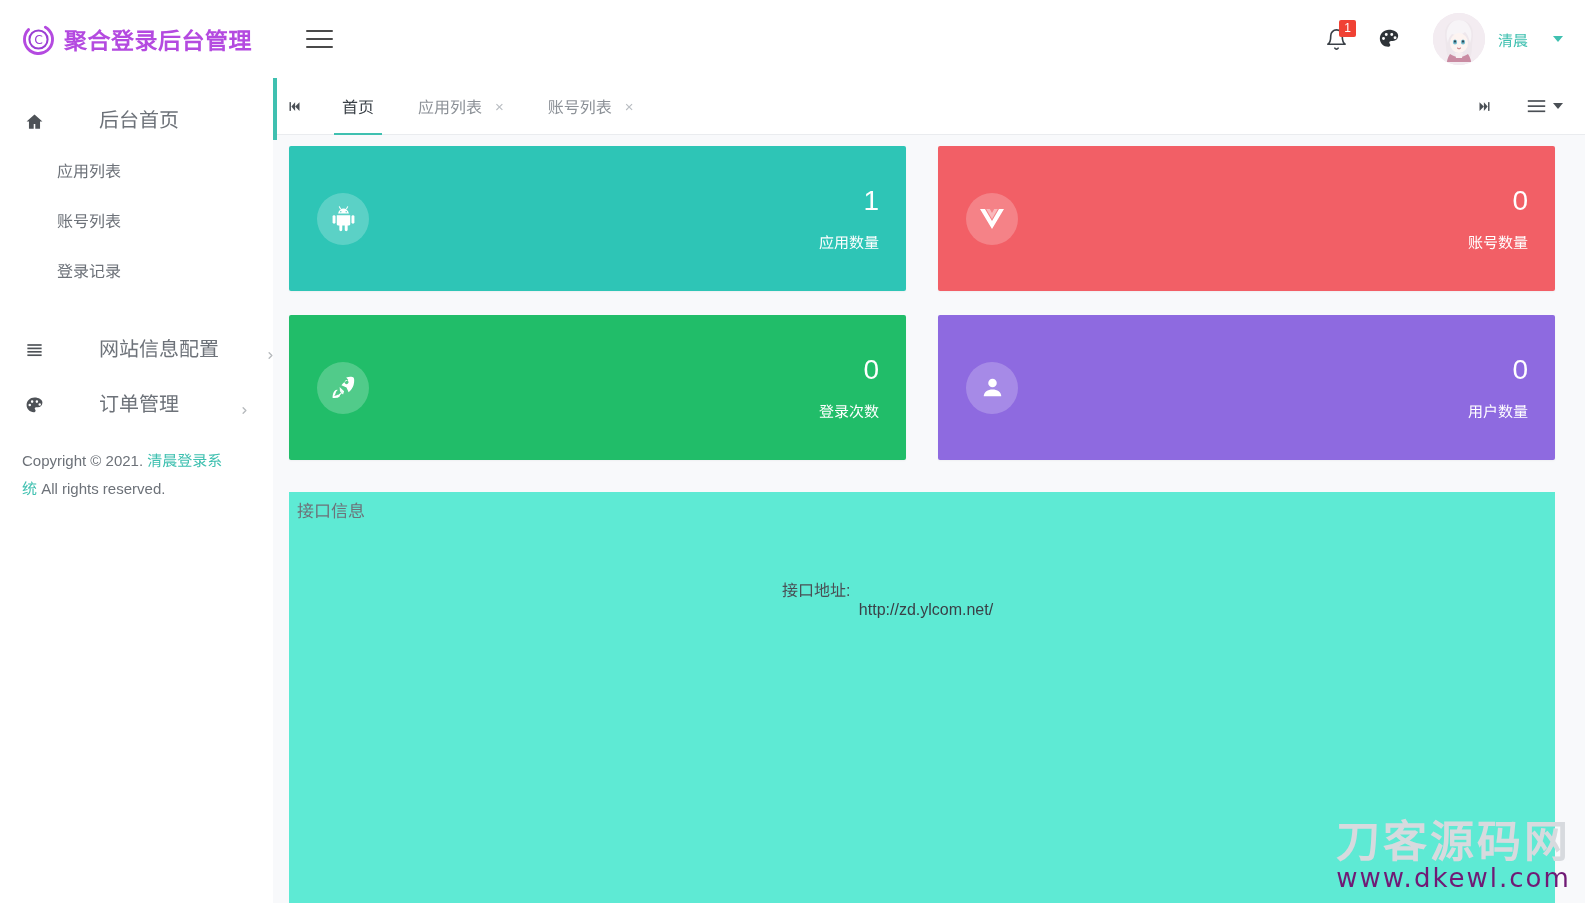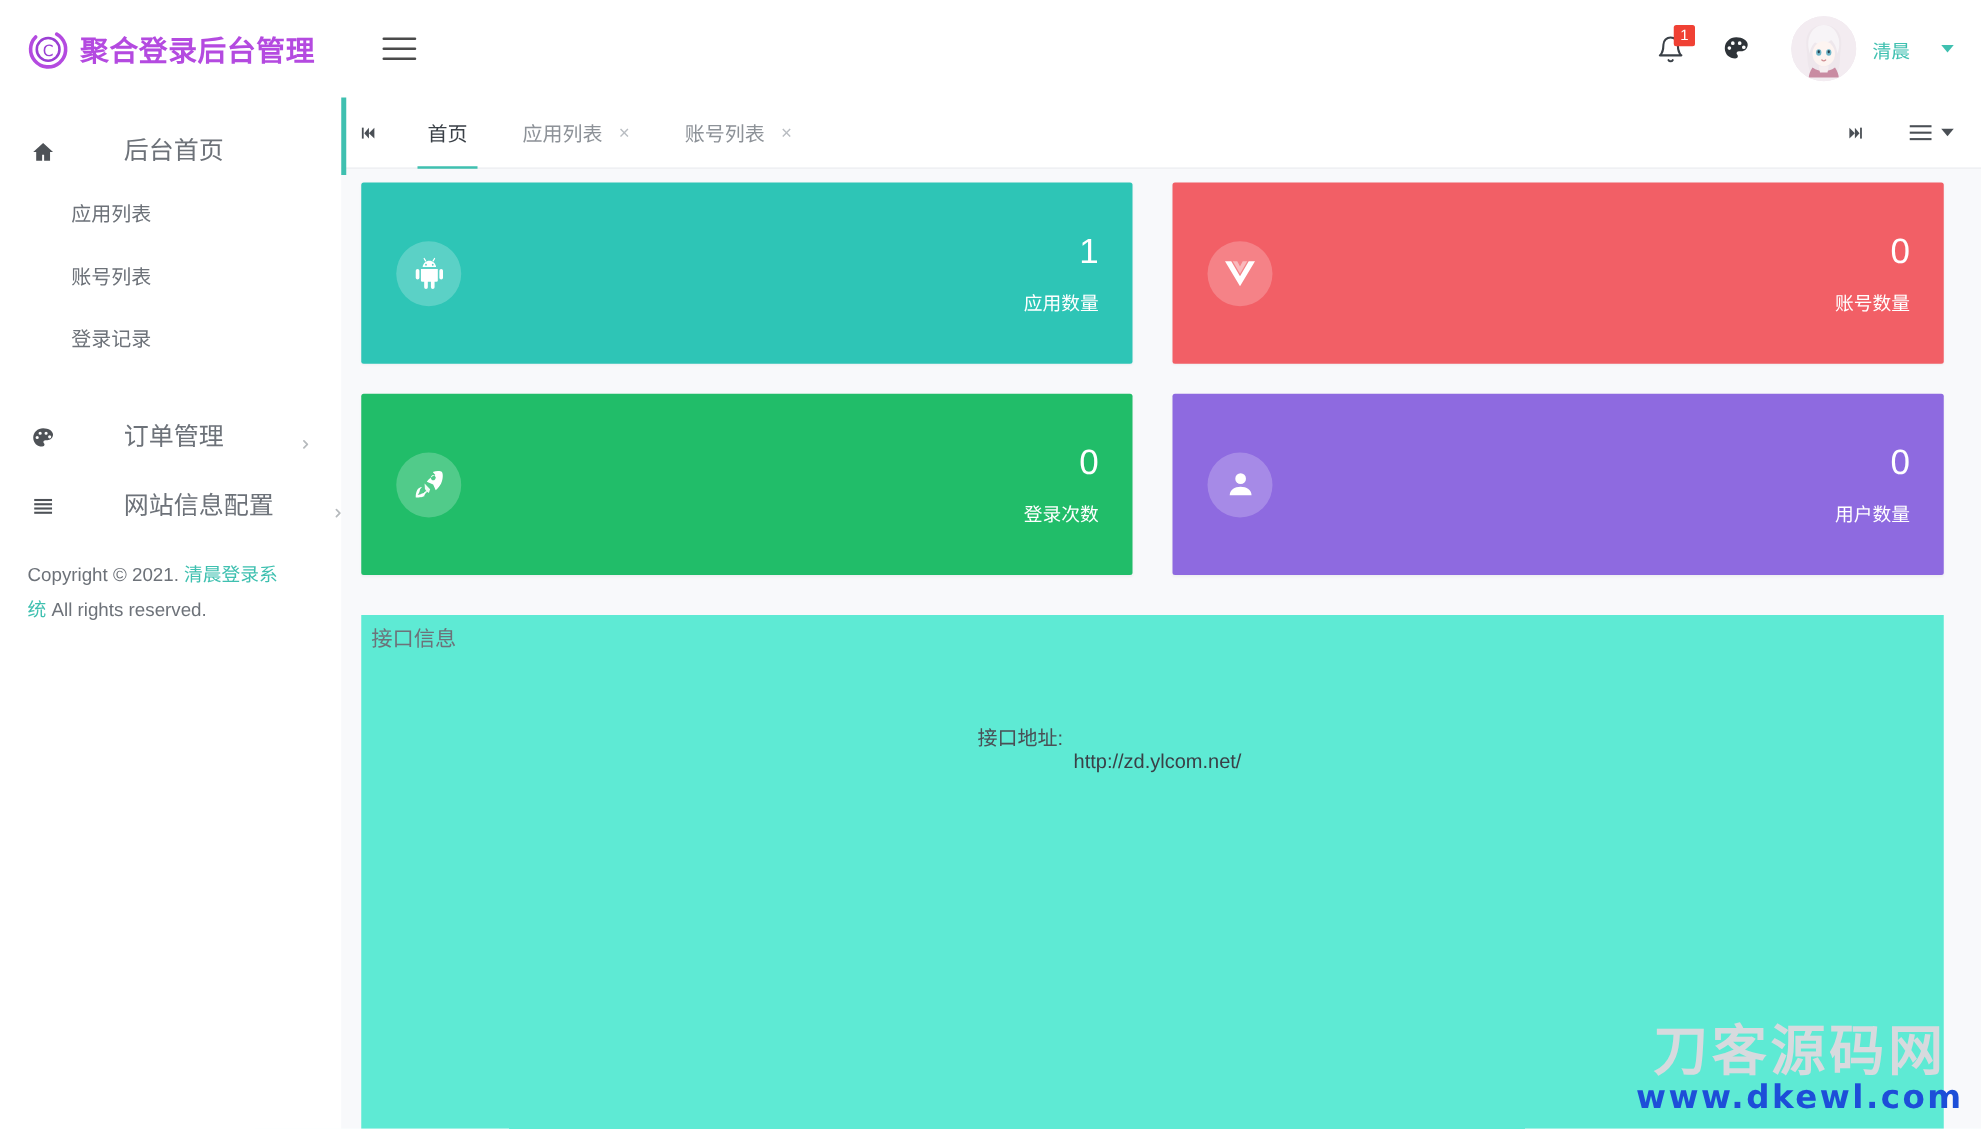--- a/index.html
+++ b/index.html
@@ -402,22 +402,22 @@
   .wm-cn {
     font-size: 44px;
     font-weight: 700;
     color: #d7dade;
     letter-spacing: 3px;
     line-height: 1.05;
     font-family: "DejaVu Sans", sans-serif;
   }
   .wm-en {
     font-size: 26px;
-    font-weight: 700;
-    color: #1d4ed8;
+    font-weight: 400;
+    color: #701a75;
     letter-spacing: 2px;
     font-family: "DejaVu Sans", sans-serif;
     margin-top: -2px;
   }
 </style>
 </head>
 <body>
 
 <div id="app">
 
@@ -497,49 +497,49 @@
       <span>账号列表</span>
     </div>
     <div class="nav-sub">
       <span>登录记录</span>
     </div>
 
     <div class="sidebar-spacer"></div>
 
     <div class="nav-item">
       <span class="nav-ico">
-        <svg width="19" height="19" viewBox="0 0 24 24">
-            <path fill="#4e5257" d="M12 2C6.5 2 2 6.2 2 11.5c0 5.2 4.1 9 9 9 1.5 0 2.4-.9 2.4-2 0-.6-.3-1-.6-1.4-.3-.4-.5-.7-.5-1.2 0-1 .9-1.8 2-1.8h1.9c3.2 0 5.8-2.5 5.8-5.7C22 4.9 17.6 2 12 2zM6 13a1.6 1.6 0 1 1 0-3.2A1.6 1.6 0 0 1 6 13zm3-4.3a1.6 1.6 0 1 1 0-3.2 1.6 1.6 0 0 1 0 3.2zm6 0a1.6 1.6 0 1 1 0-3.2 1.6 1.6 0 0 1 0 3.2zm3.6 3.6a1.6 1.6 0 1 1 0-3.2 1.6 1.6 0 0 1 0 3.2z"></path>
-          </svg>
-      </span>
-      <span class="nav-label">订单管理</span>
-      <span class="nav-arrow">
-        <svg width="11" height="11" viewBox="0 0 24 24" fill="none" stroke="#b6babd" stroke-width="3" stroke-linecap="round" stroke-linejoin="round">
-            <polyline points="9 6 15 12 9 18"></polyline>
-          </svg>
-      </span>
-    </div>
-
-    <div class="nav-item">
-      <span class="nav-ico">
         <svg width="19" height="19" viewBox="0 0 24 24" fill="#4e5257">
           <rect x="3" y="4" width="18" height="2.1"></rect>
             <rect x="3" y="8.3" width="18" height="2.1"></rect>
           <rect x="3" y="12.6" width="18" height="2.1"></rect>
             <rect x="3" y="16.9" width="18" height="2.1"></rect>
         </svg>
       </span>
       <span class="nav-label">网站信息配置</span>
       <span class="nav-arrow">
         <svg width="11" height="11" viewBox="0 0 24 24" fill="none" stroke="#b6babd" stroke-width="3" stroke-linecap="round" stroke-linejoin="round">
             <polyline points="9 6 15 12 9 18"></polyline>
           </svg>
       </span>
     </div>
 
+    <div class="nav-item">
+      <span class="nav-ico">
+        <svg width="19" height="19" viewBox="0 0 24 24">
+            <path fill="#4e5257" d="M12 2C6.5 2 2 6.2 2 11.5c0 5.2 4.1 9 9 9 1.5 0 2.4-.9 2.4-2 0-.6-.3-1-.6-1.4-.3-.4-.5-.7-.5-1.2 0-1 .9-1.8 2-1.8h1.9c3.2 0 5.8-2.5 5.8-5.7C22 4.9 17.6 2 12 2zM6 13a1.6 1.6 0 1 1 0-3.2A1.6 1.6 0 0 1 6 13zm3-4.3a1.6 1.6 0 1 1 0-3.2 1.6 1.6 0 0 1 0 3.2zm6 0a1.6 1.6 0 1 1 0-3.2 1.6 1.6 0 0 1 0 3.2zm3.6 3.6a1.6 1.6 0 1 1 0-3.2 1.6 1.6 0 0 1 0 3.2z"></path>
+          </svg>
+      </span>
+      <span class="nav-label">订单管理</span>
+      <span class="nav-arrow">
+        <svg width="11" height="11" viewBox="0 0 24 24" fill="none" stroke="#b6babd" stroke-width="3" stroke-linecap="round" stroke-linejoin="round">
+            <polyline points="9 6 15 12 9 18"></polyline>
+          </svg>
+      </span>
+    </div>
+
     <div class="copyright">
       <span>Copyright © 2021. </span><a>清晨登录系统</a><span> All rights reserved.</span>
     </div>
   </div>
 
   <div class="tabbar">
     <div class="tab-accent"></div>
 
     <div class="tab-nav-btn">
       <svg width="15" height="15" viewBox="0 0 24 24" fill="#4a4f55">

